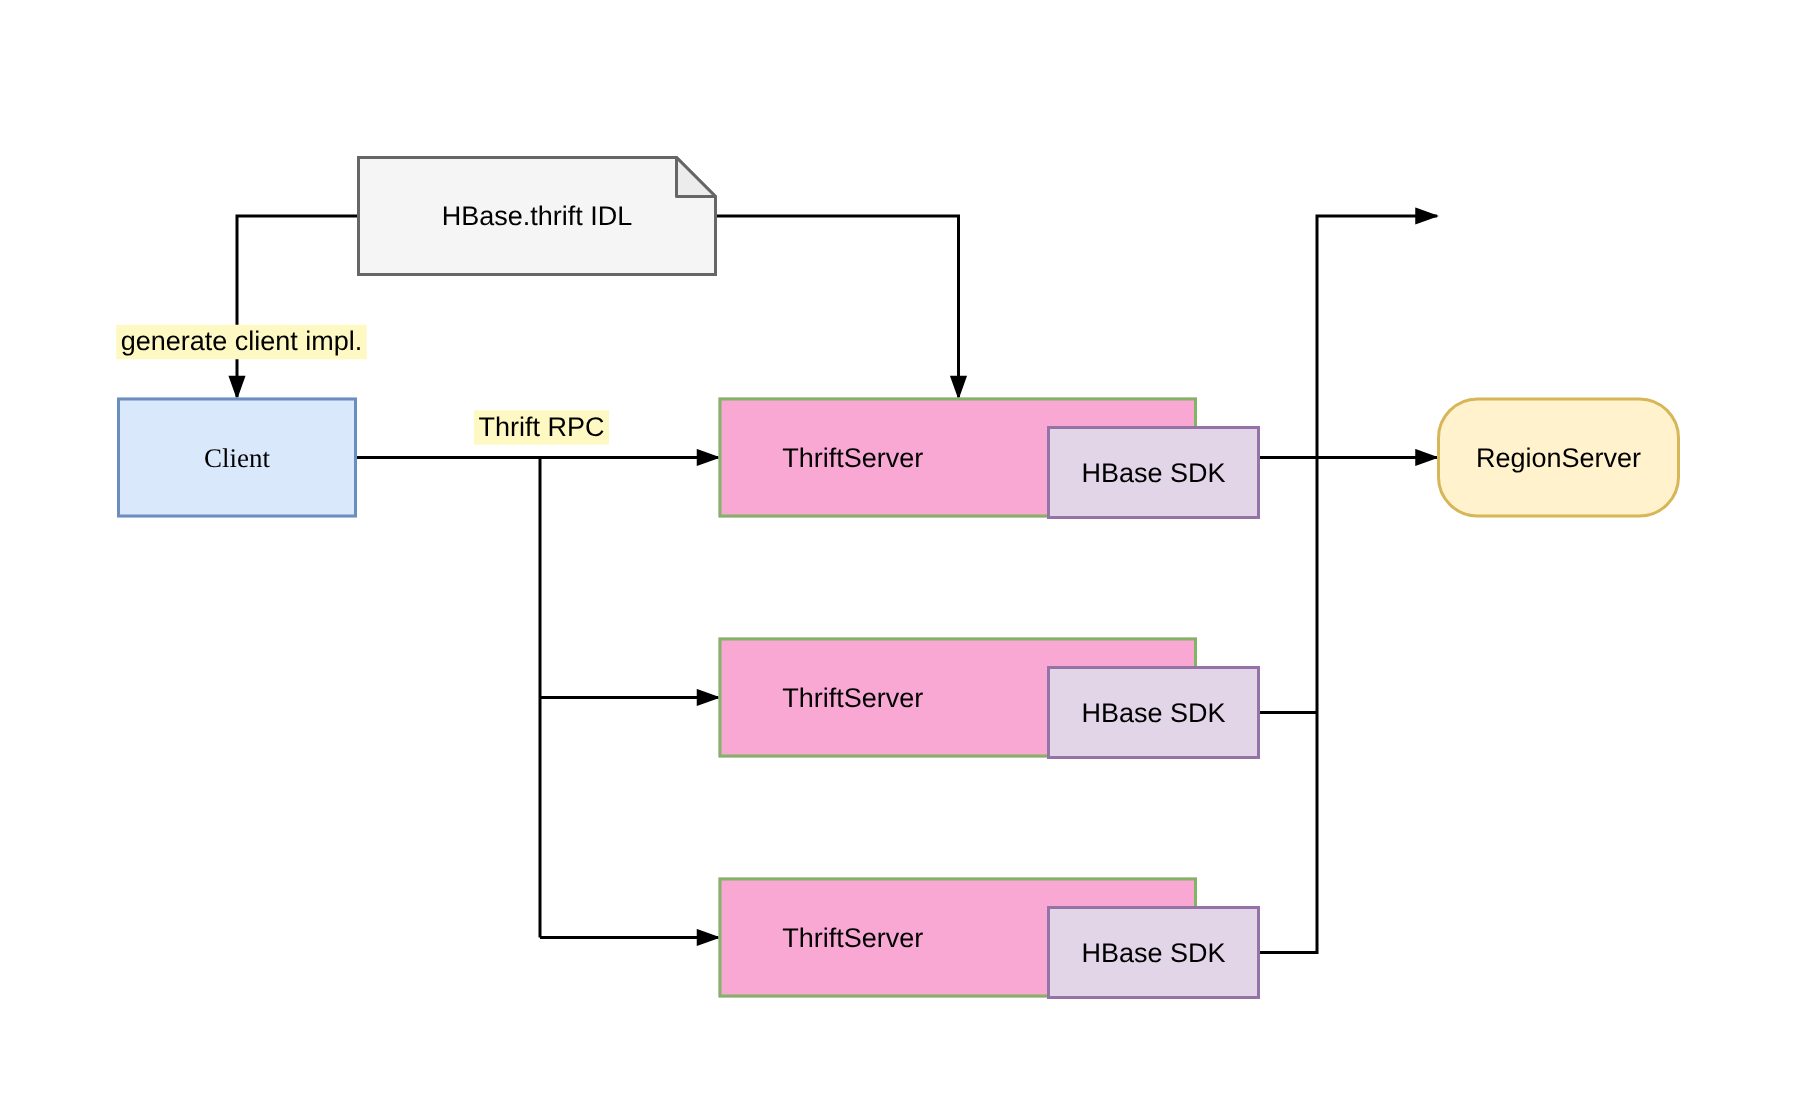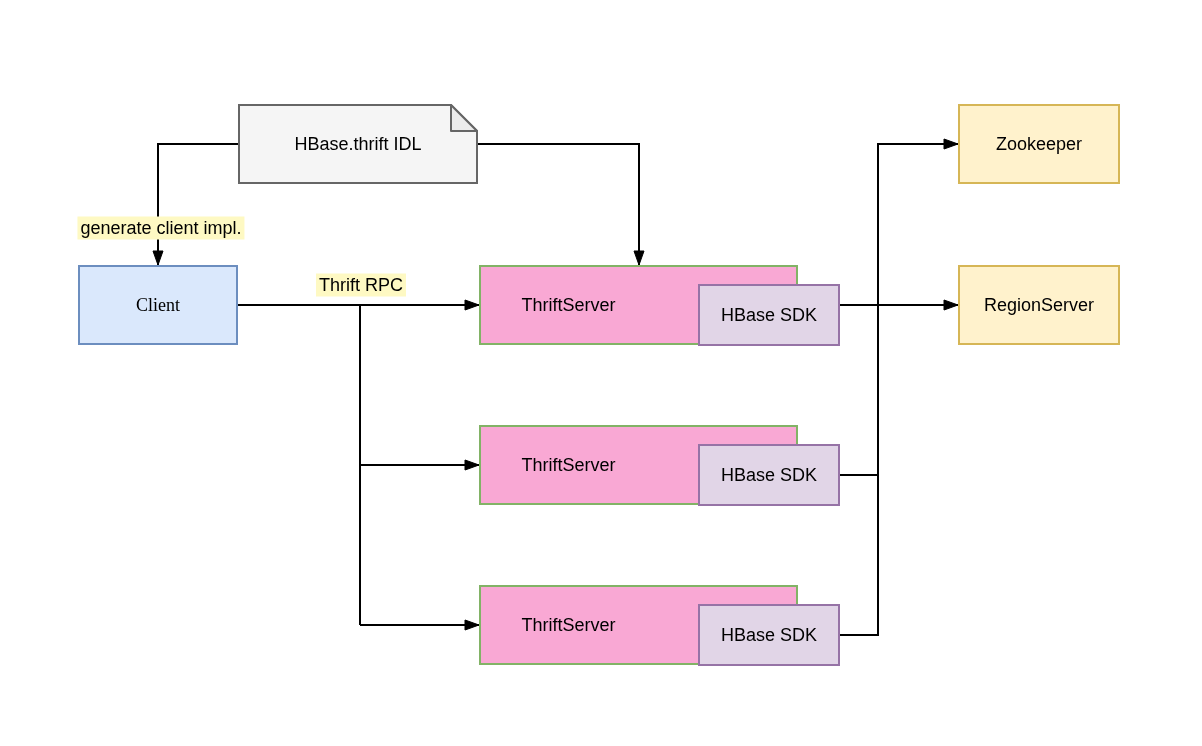--- a/index.html
+++ b/index.html
@@ -24,21 +24,21 @@
     box-sizing: border-box;
     display: flex;
     align-items: center;
     justify-content: center;
     border: 2px solid #000;
     white-space: nowrap;
     z-index: 1;
   }
   .node-client   { left: 78px;  top: 265px; width: 160px; height: 80px; background: #dae8fc; border-color: #6c8ebf; font-family: Liberation Serif, serif; }
   .node-zk       { left: 958px; top: 104px; width: 162px; height: 80px; background: #fff2cc; border-color: #d6b656; }
-  .node-rs       { left: 958px; top: 265px; width: 162px; height: 80px; background: #fff2cc; border-color: #d6b656; }
+  .node-rs       { left: 958px; top: 265px; width: 162px; height: 80px; background: #fff2cc; border-color: #d6b656; border-radius: 27px; }
   .node-server   { left: 479px; width: 319px; height: 80px; background: #f9a8d4; border-color: #82b366; padding-right: 140px; }
   .node-server-1 { top: 265px; }
   .node-server-2 { top: 425px; }
   .node-server-3 { top: 585px; }
   .node-sdk      { left: 658px; width: 142px; height: 62px; background: #e1d5e7; border-color: #9673a6; z-index: 2; margin-left: 40px; }
   .node-sdk-1    { top: 284px; }
   .node-sdk-2    { top: 444px; }
   .node-sdk-3    { top: 604px; }
   .node-doc {
     position: absolute;
@@ -110,23 +110,20 @@
     <span>HBase SDK</span>
   </div>
 
   <div class="node node-server node-server-3">
     <span>ThriftServer</span>
   </div>
   <div class="node node-sdk node-sdk-3">
     <span>HBase SDK</span>
   </div>
 
-  <div class="node node-zk">
-    <span>Zookeeper</span>
-  </div>
 
   <div class="node node-rs">
     <span>RegionServer</span>
   </div>
 
   <div class="edge-label label-gen-client">generate client impl.</div>
   <div class="edge-label label-thrift-rpc">Thrift RPC</div>
 
 </div>
 

